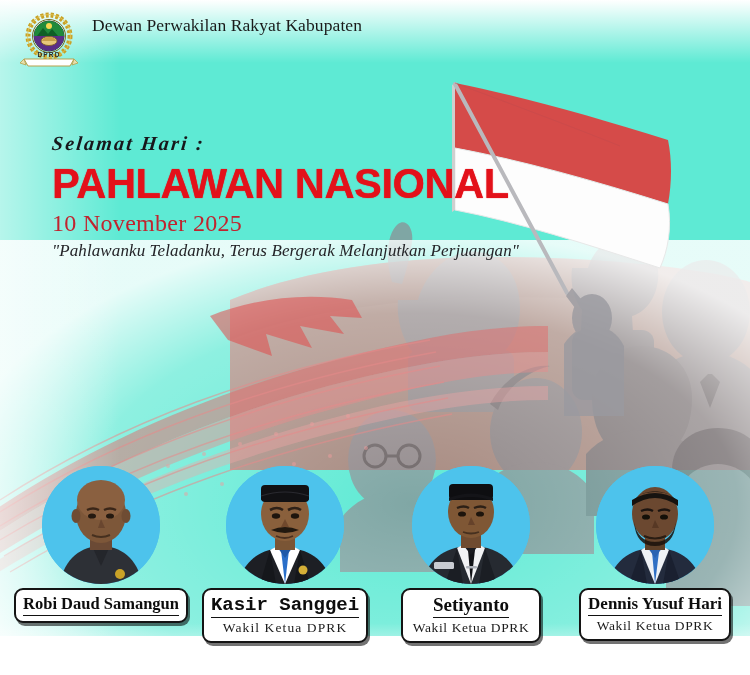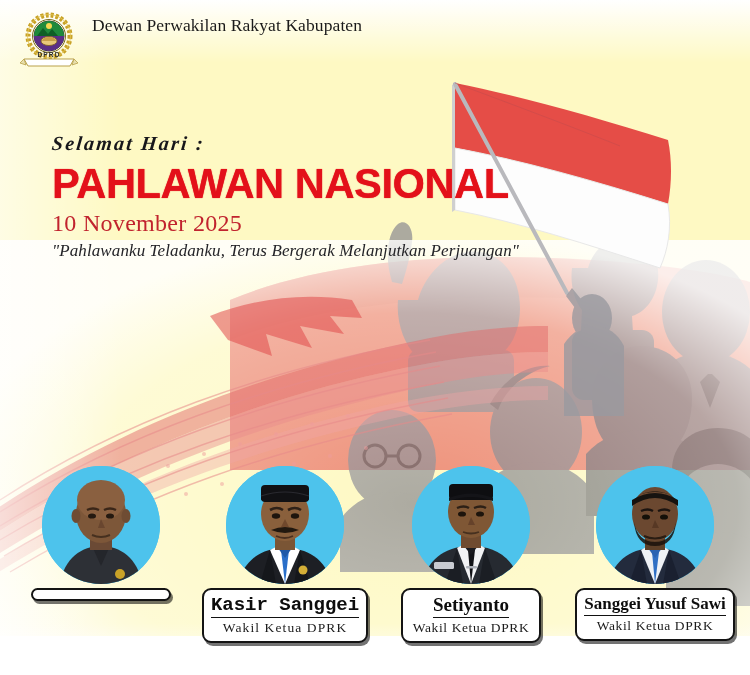--- a/index.html
+++ b/index.html
@@ -6,21 +6,21 @@
   html,body { width:750px; height:675px; }
   body {
     font-family:"Liberation Serif", serif;
     background:#ffffff;
     overflow:hidden;
     position:relative;
   }
   #poster {
     position:relative;
     width:750px; height:675px;
-    background:#fef9c3;
+    background:#5eead4;
     overflow:hidden;
   }
 
   
   .bg-layer { position:absolute; inset:0; overflow:hidden; }
   .bg-svg { position:absolute; inset:0; width:750px; height:675px; }
 
   
   .header {
     position:absolute; left:18px; top:10px;
@@ -327,20 +327,21 @@
           <ellipse cx="50" cy="50" rx="4" ry="2.6" fill="#241910"></ellipse>
           <ellipse cx="68" cy="50" rx="4" ry="2.6" fill="#241910"></ellipse>
 
           <path d="M59 53 l-3 9 h7 z" fill="#69462f"></path>
           <path d="M50 69 q9 4 18 0" stroke="#46301f" stroke-width="2" fill="none"></path>
 
           <circle cx="78" cy="108" r="5" fill="#c9a227"></circle>
         </svg>
       </div>
       <div class="plate">
+        <div class="pname">Robi Daud Samangun</div>
       </div>
     </div>
 
     <div class="person p1">
       <div class="avatar">
         <svg viewBox="0 0 118 118">
           <rect width="118" height="118" fill="#4dc3ec"></rect>
 
           <path d="M12 118 C18 92, 38 82, 59 82 C80 82, 100 92, 106 118 Z" fill="#1d1f24"></path>
           <path d="M44 84 L59 118 L74 84 L66 80 L52 80 Z" fill="#ffffff"></path>
@@ -437,19 +438,19 @@
           <path d="M62 45 q7 -3 12 0" stroke="#1c1410" stroke-width="2.4" fill="none"></path>
           <ellipse cx="50" cy="51" rx="4" ry="2.6" fill="#141009"></ellipse>
           <ellipse cx="68" cy="51" rx="4" ry="2.6" fill="#141009"></ellipse>
           <path d="M59 54 l-3 8 h7 z" fill="#573824"></path>
 
           <path d="M38 56 q2 24 21 24 q19 0 21 -24 q-4 20 -21 20 q-17 0 -21 -20 z" fill="#1a120c" opacity=".85"></path>
           <path d="M48 70 q11 5 22 0" stroke="#2a1d13" stroke-width="2" fill="none"></path>
         </svg>
       </div>
       <div class="plate">
-        <div class="pname">Sanggei Yusuf Sawi</div>
+        <div class="pname">Dennis Yusuf Hari</div>
         <div class="prole">Wakil Ketua DPRK</div>
       </div>
     </div>
 
   </div>
 </div>
 
 </body></html>

